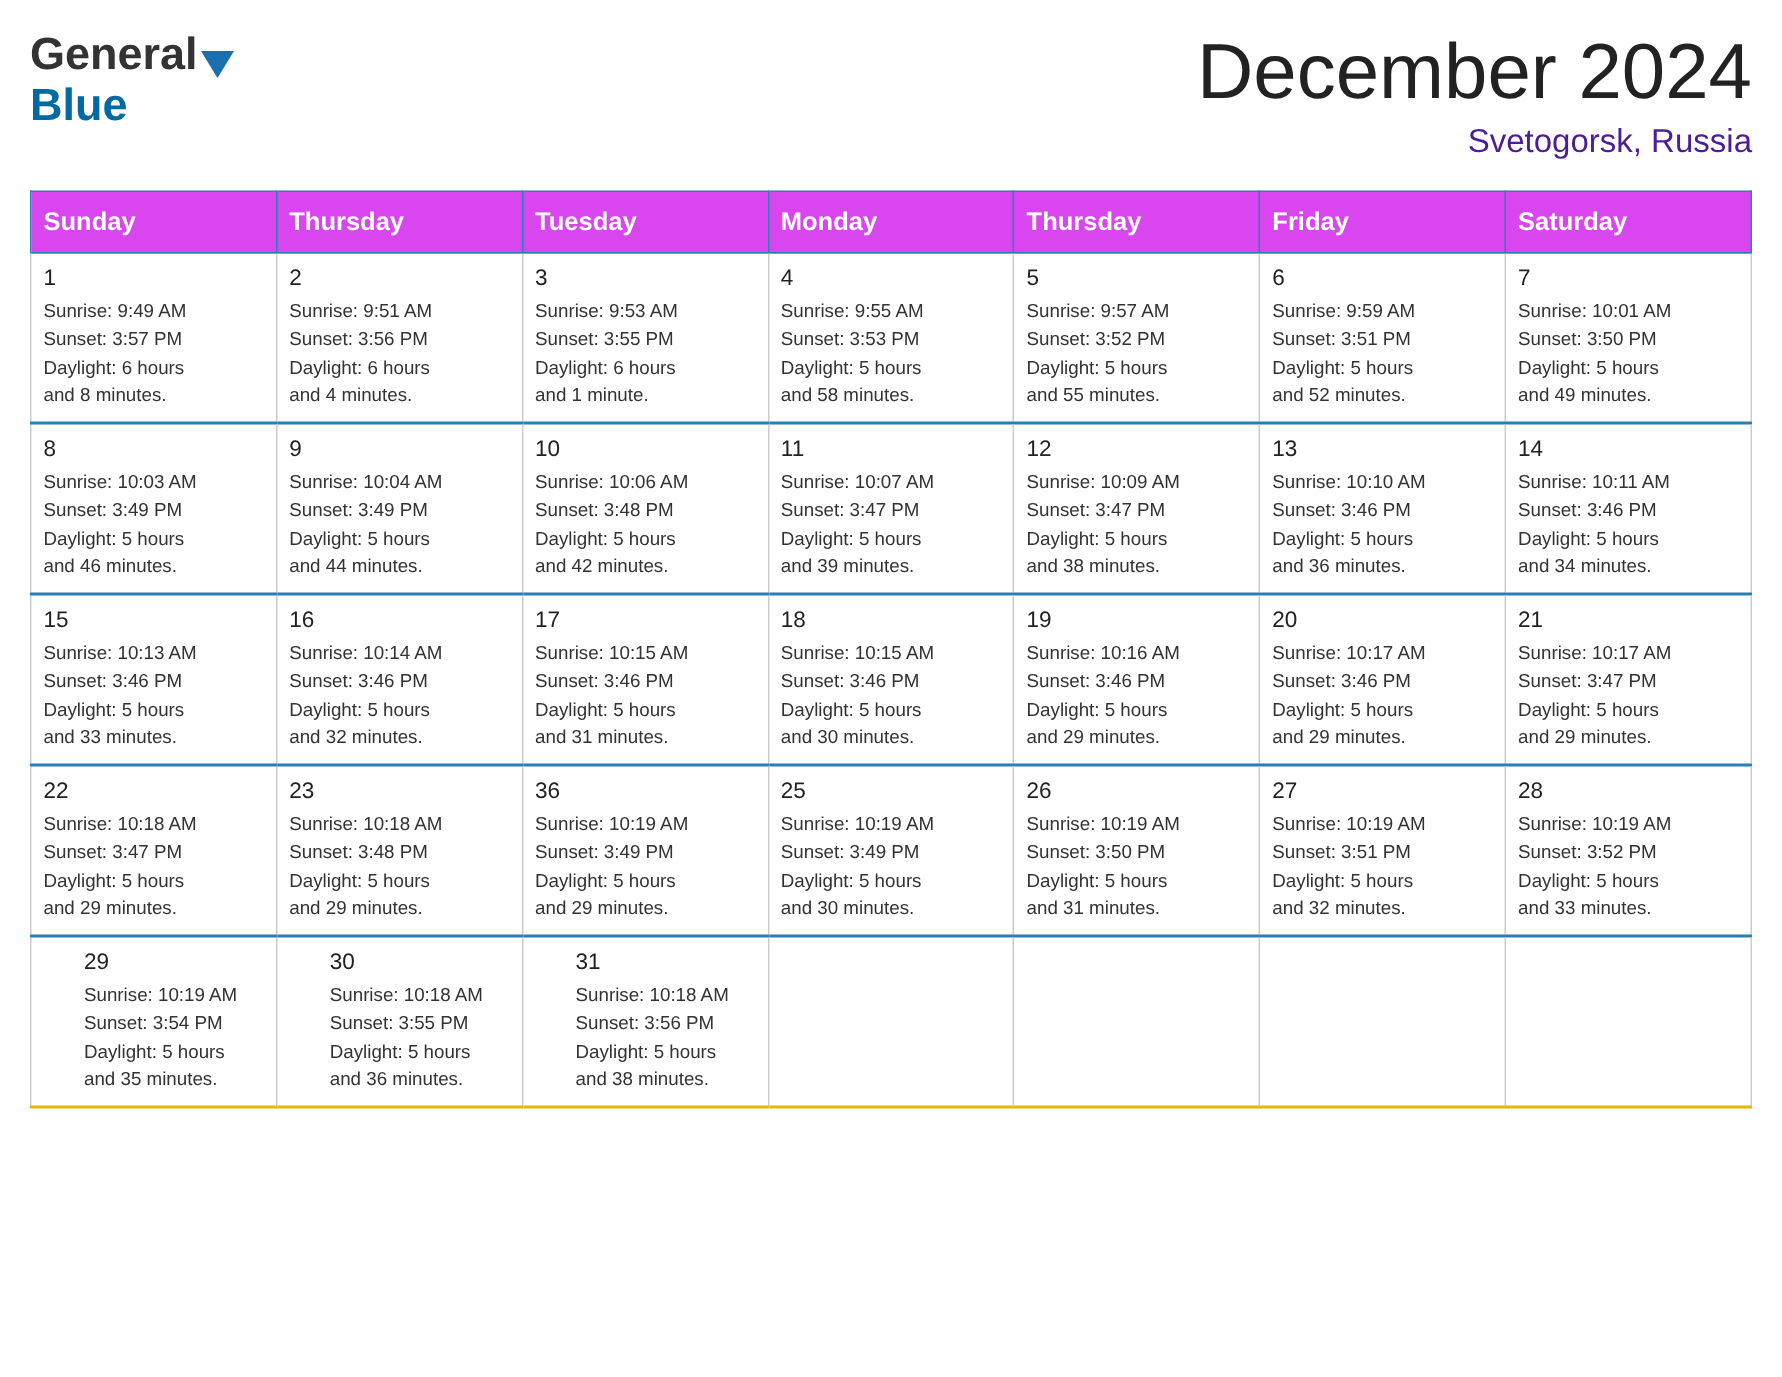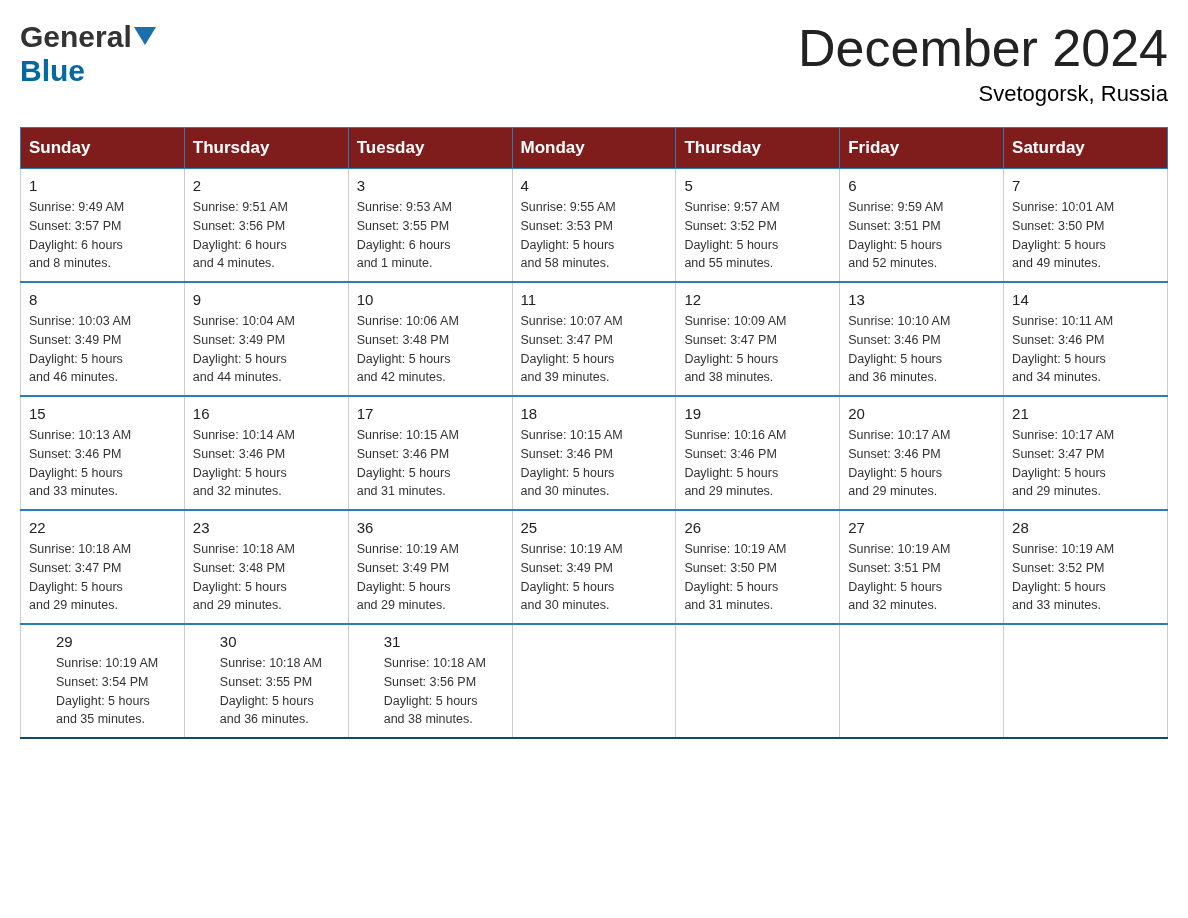--- a/index.html
+++ b/index.html
@@ -20,48 +20,48 @@
       text-align: right;
     }
     .calendar-title {
       font-size: 52px;
       font-weight: normal;
       color: #222;
       line-height: 1.1;
     }
     .location {
       font-size: 22px;
-      color: #000000;
+      color: #4c1d95;
       margin-top: 4px;
     }
     table {
       width: 100%;
       border-collapse: collapse;
       table-layout: fixed;
     }
     thead tr th {
-      background-color: #7f1d1d;
+      background-color: #d946ef;
       color: white;
       padding: 10px 8px;
       font-size: 17px;
       font-weight: bold;
       text-align: left;
       border: 1px solid #2a7db5;
     }
     tbody tr td {
       vertical-align: top;
       padding: 8px;
       border: 1px solid #ccc;
       border-bottom: 2px solid #2a7db5;
       font-size: 13px;
       color: #333;
       height: 110px;
     }
     tbody tr:last-child td {
-      border-bottom: 2px solid #0c4a6e;
+      border-bottom: 2px solid #eab308;
       padding-left: 35px;
     }
     .day-number {
       font-size: 15px;
       font-weight: normal;
       color: #222;
       margin-bottom: 4px;
       display: block;
     }
     .day-info {
@@ -83,21 +83,21 @@
       font-weight: bold;
       color: #0369a1;
     }
     .logo-wrapper {
       display: flex;
       flex-direction: column;
       align-items: flex-start;
     }
     .logo-top-row {
       display: flex;
-      align-items: center;
+      align-items: flex-end;
     }
   </style>
 </head>
 <body>
 
 <div class="header">
   <div class="logo-wrapper">
     <div class="logo-top-row">
       <span class="logo-text-general">General</span>
 

